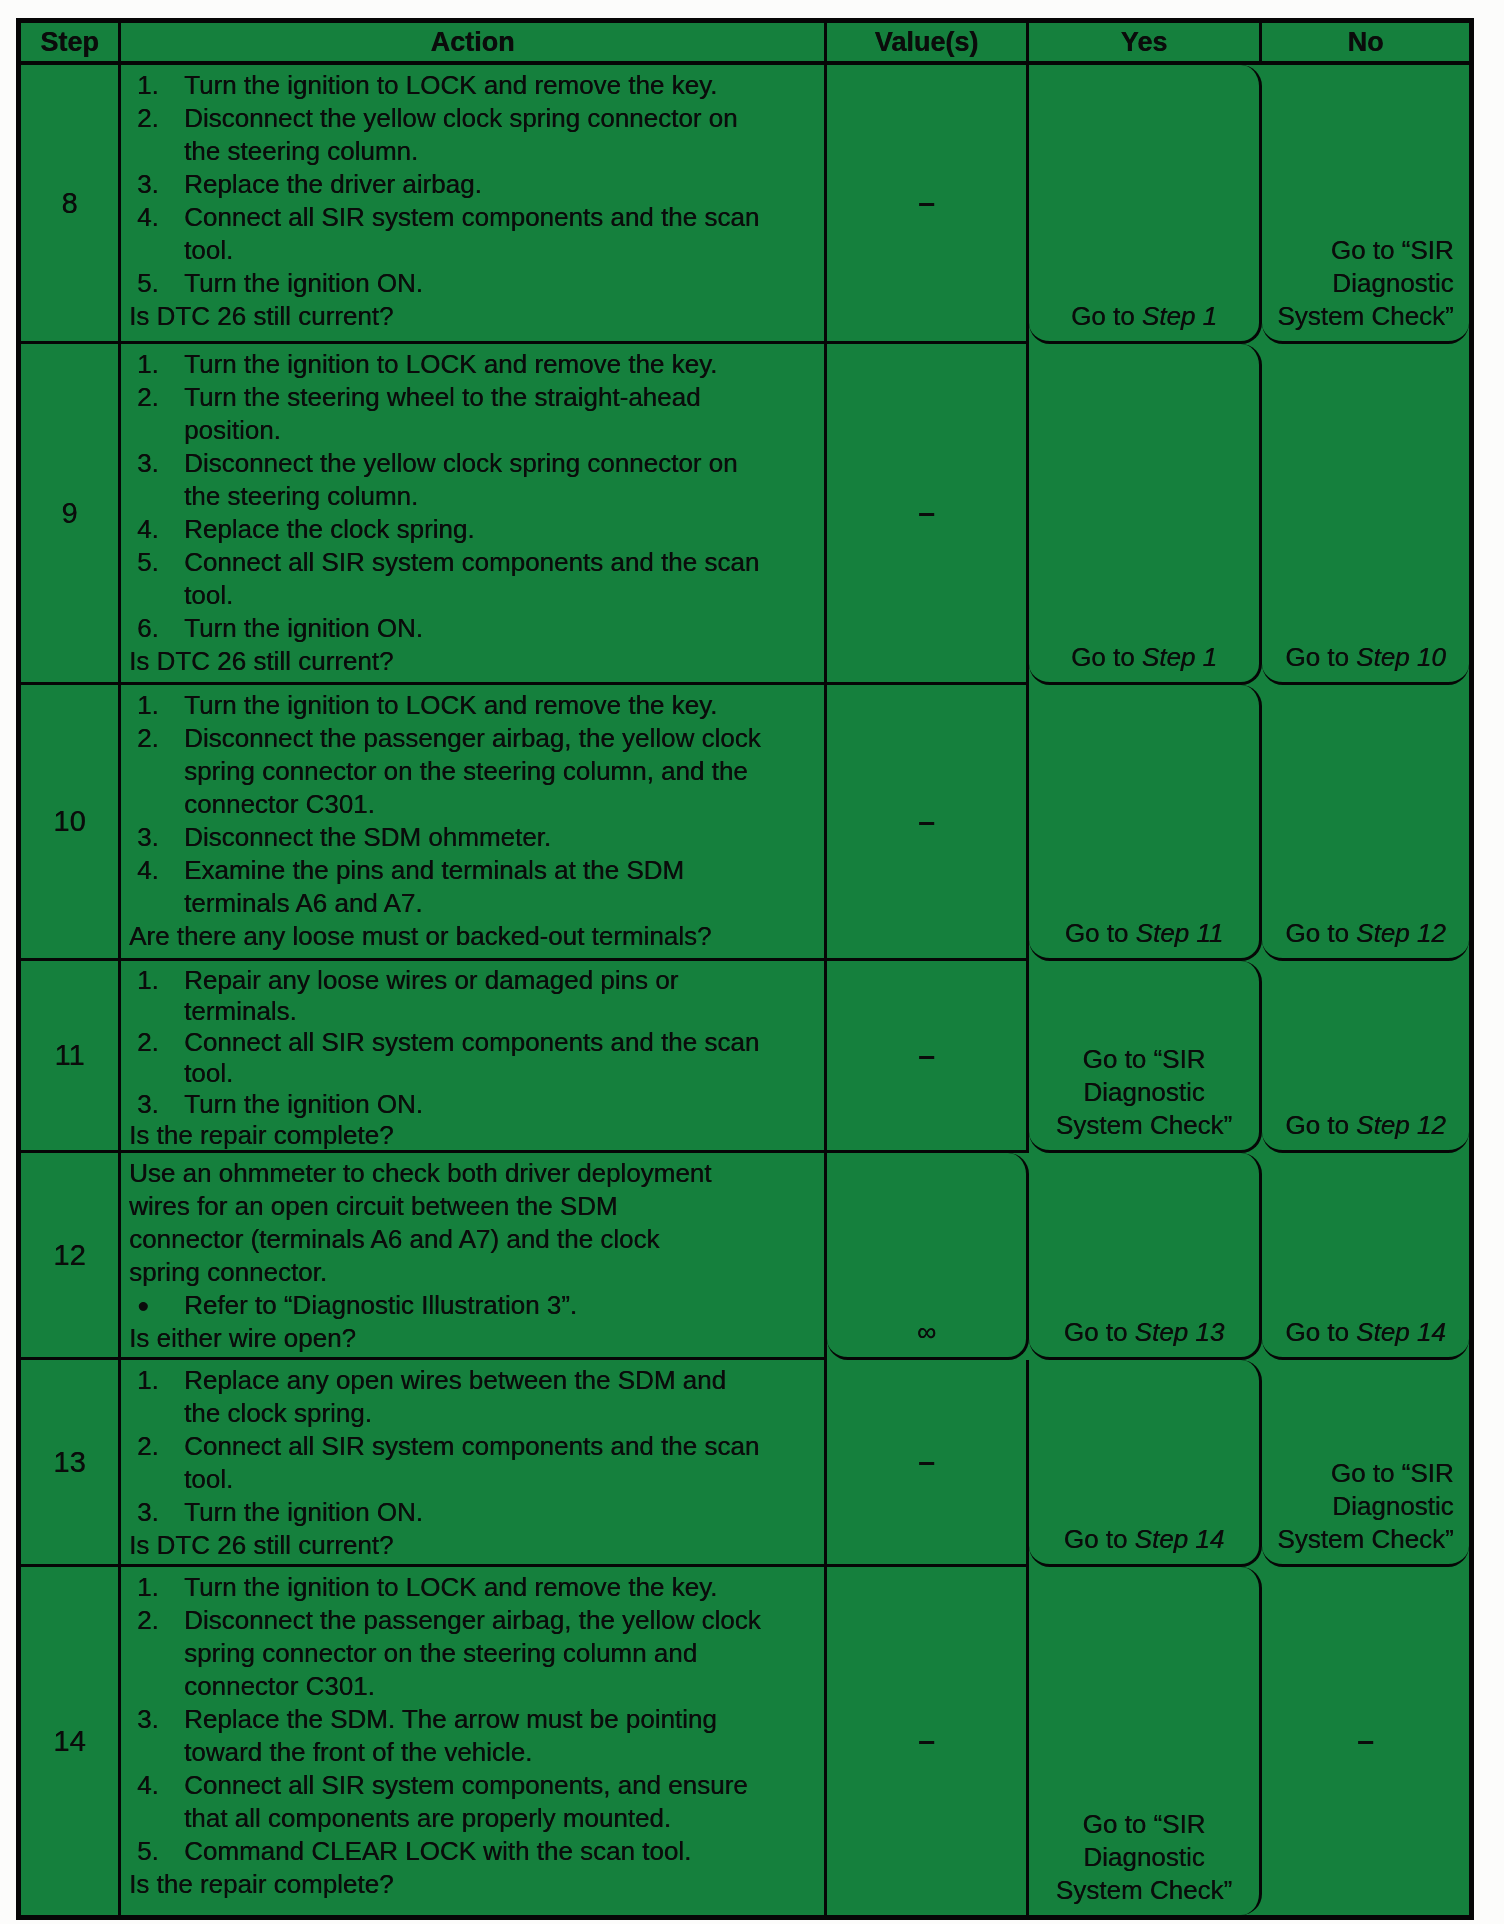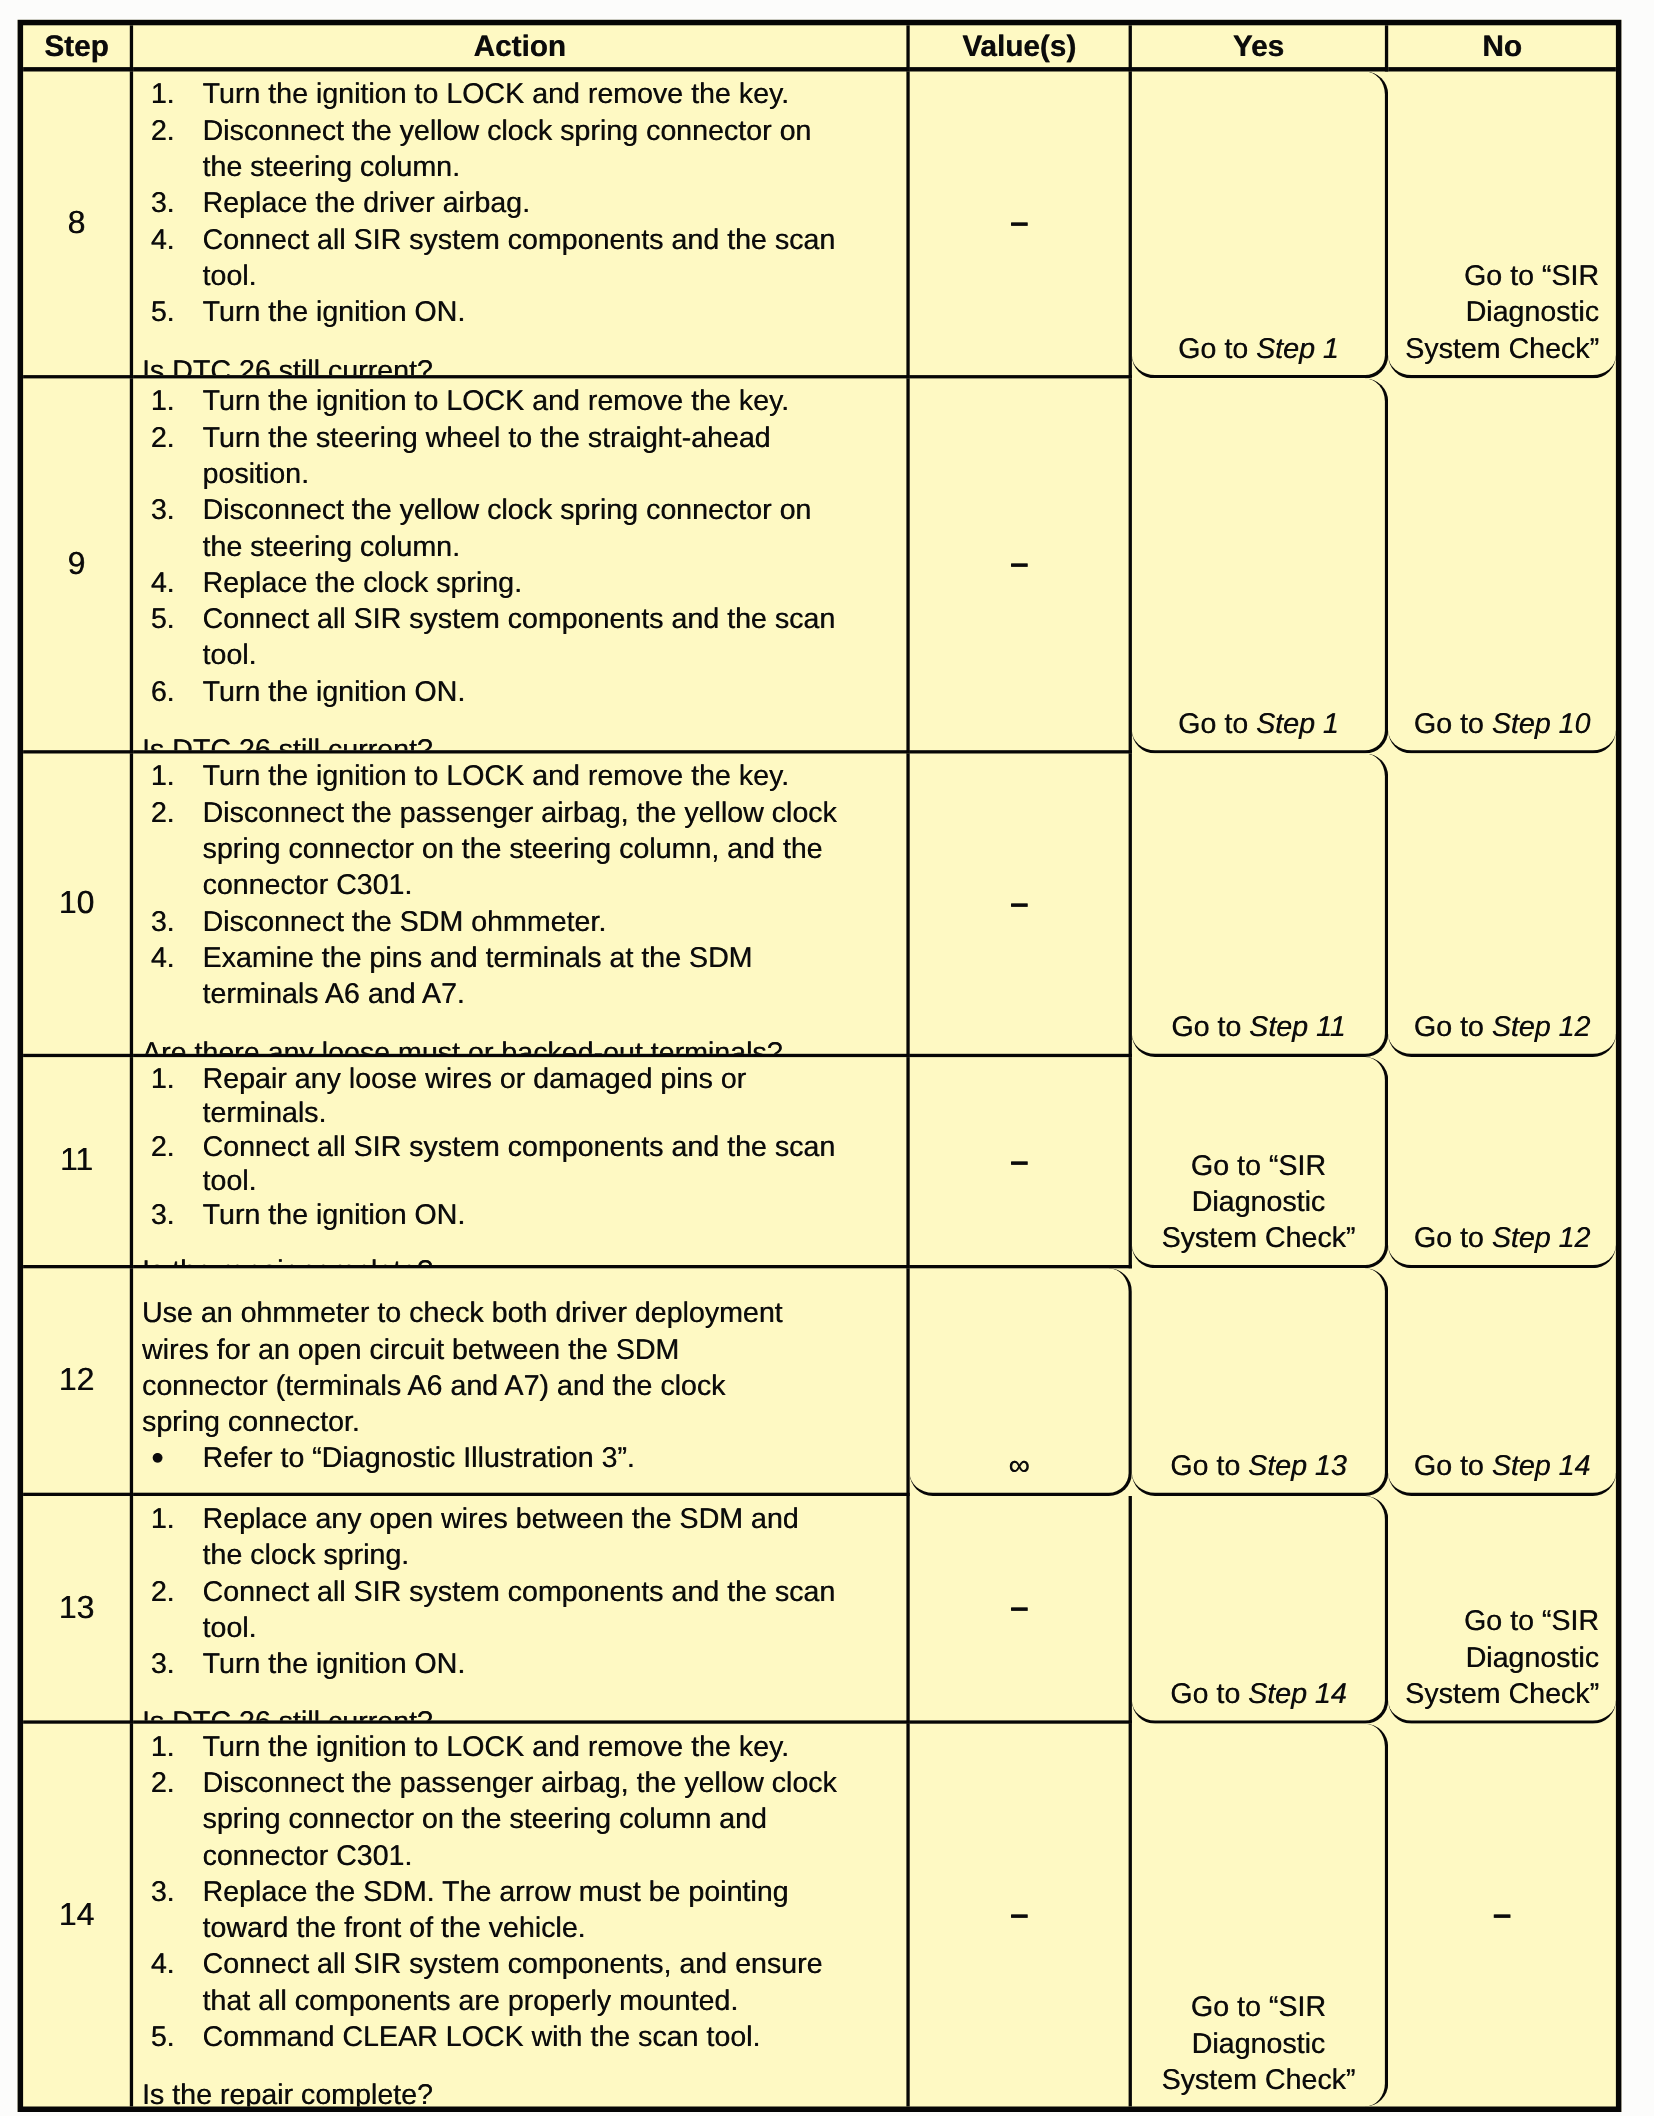--- a/index.html
+++ b/index.html
@@ -10,21 +10,21 @@
     color:#0b0b0b;
   }
   .page{position:relative;width:1504px;height:1924px;overflow:hidden;background:#fcfcfb;}
   .tbl{
     position:absolute;left:16px;top:18px;
     width:1448px;
     display:grid;
     grid-template-columns:100px 706px 202px 233px 207px;
     grid-template-rows:42px 279px 341px 276px 192px 207px 207px 348px;
     border:5px solid #060606;
-    background:#fef9c3;
+    background:#15803d;
     text-shadow:0.4px 0 0 rgba(0,0,0,.75);
   }
   .cell{
     box-sizing:border-box;
     border-right:3px solid #060606;
     border-bottom:3px solid #060606;
     overflow:hidden;
   }
   .cell.last{border-right:none;text-align:right;}
   .cell.bnone{border-bottom:none;}
@@ -33,21 +33,21 @@
     font-weight:700;font-size:27px;
     border-bottom:4px solid #060606;
   }
   .stepc{display:flex;align-items:center;justify-content:center;font-size:29px;}
   .action{font-size:26px;line-height:33px;padding:4px 8px 0 6px;}
   .action.tight{line-height:31px;}
   .li{display:flex;padding-left:10px;}
   .num{flex:none;width:34px;}
   .num.bullet{font-size:20px;}
   .txt{flex:1;white-space:pre-line;margin-left:13px;}
-  .q,.para{white-space:pre-line;margin-left:2px;margin-top:20px;}
+  .q,.para{white-space:pre-line;margin-left:2px;}
   .center{display:flex;align-items:center;justify-content:center;}
   .bottom{
     display:flex;flex-direction:column;justify-content:flex-end;align-items:center;
     padding-bottom:8px;text-align:center;
     font-size:26px;line-height:33px;border-radius:21px;
   }
   .goto .it{font-style:italic;}
   .sir{white-space:pre-line;}
   .dash{font-weight:700;font-size:30px;}
   .inf{font-size:27px;}

